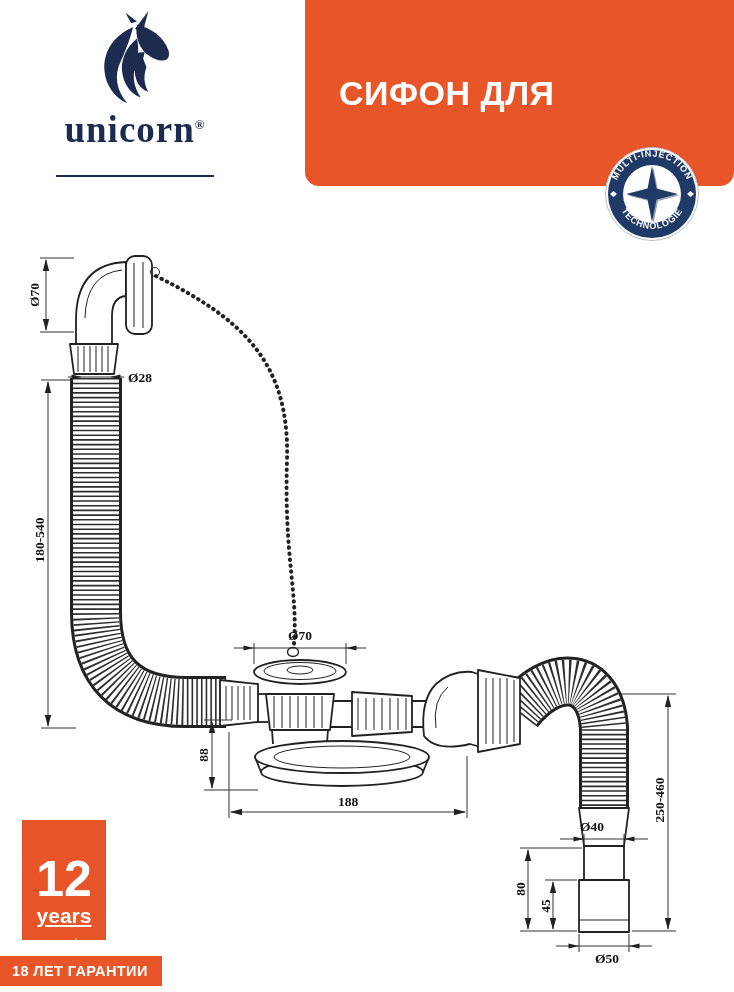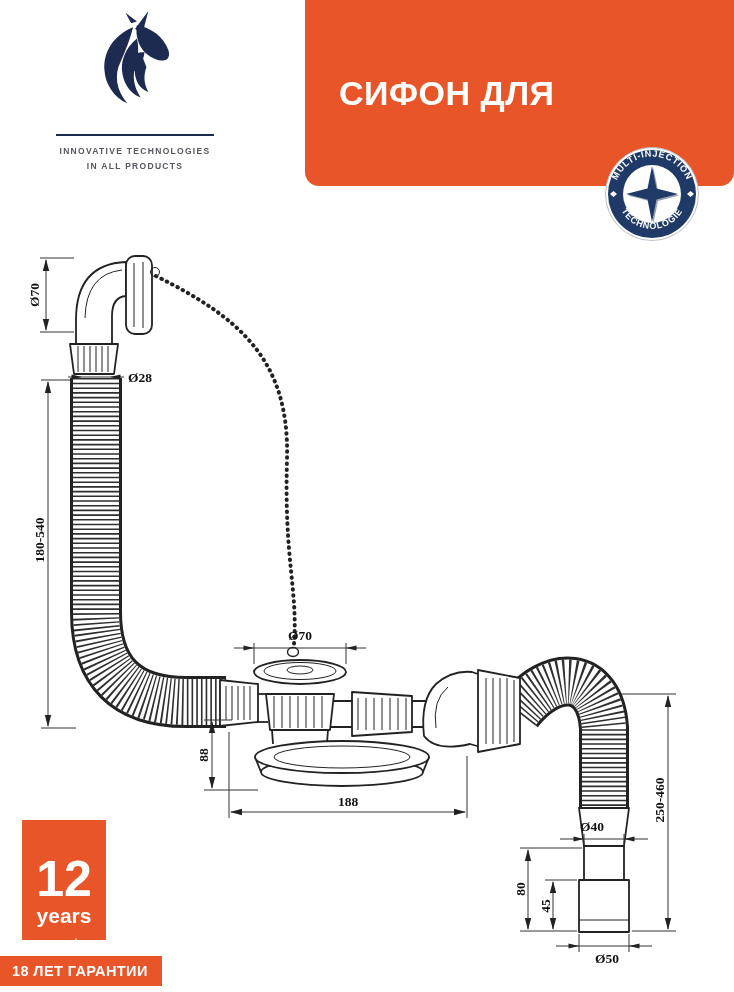--- a/index.html
+++ b/index.html
@@ -34,21 +34,21 @@
   
   .tech-badge{ position:absolute; left:604px; top:146px; }
 
   
   .g-badge{
     position:absolute; left:22px; top:820px; width:84px; height:120px;
     color:#fff; display:flex; flex-direction:column; align-items:center;
     padding-top:8px;
   }
   .g-num{ font-size:50px; font-weight:bold; line-height:.95;margin-top:28px; }
-  .g-years{ font-size:21px; font-weight:bold; line-height:1.15; }
+  .g-years{ font-size:21px; font-weight:bold; line-height:1.15;text-decoration:underline; }
   .g-line{ width:58px; height:1px; background:#fff; margin:5px 0 4px; }
   .g-word{ font-size:10px; letter-spacing:.5px;font-weight:bold; }
   .g-strip{
     position:absolute; left:0; top:956px; width:162px; height:30px;
     color:#fff; font-size:14.5px; font-weight:bold; letter-spacing:.4px;
     display:flex; align-items:center; padding-left:12px;
   }
 
   
   .drawing{ position:absolute; left:0; top:0; }
@@ -228,25 +228,22 @@
     <g fill="#1d2b50">
       <path d="M74 1 L60 20 L68 24 Z"></path>
       <path d="M56 14 L50 3 L62 12 Z"></path>
       <path d="M62 16 C76 18 90 28 95 42 C97 48 95 53 89 53 C82 53 75 49 70 44 C64 38 60 27 62 16 Z"></path>
       <path d="M70 44 C69 54 64 62 56 66 C59 58 58 51 55 46 Z"></path>
       <path d="M58 18 C38 26 26 44 28 64 C29 78 38 92 52 98 C40 84 38 68 45 54 C50 43 55 30 58 18 Z"></path>
       <path d="M62 30 C50 40 44 54 47 68 C49 79 56 88 66 92 C58 80 57 68 61 57 C64 48 64 38 62 30 Z"></path>
       <path d="M66 44 C60 52 58 62 61 72 C63 79 68 84 74 86 C69 77 69 68 72 60 Z"></path>
     </g>
   </svg>
+  <div class="wordmark"><span>unicorn</span><span class="reg">®</span></div>
   <div class="logo-rule"></div>
-  <div class="tagline">
-    <div>INNOVATIVE TECHNOLOGIES</div>
-    <div>IN ALL PRODUCTS</div>
-  </div>
 </div>
 
 <svg class="tech-badge" width="96" height="96" viewBox="0 0 96 96">
   <defs>
     <path id="arcTop" d="M10.5 48 A37.5 37.5 0 0 1 85.5 48"></path>
     <path id="arcBottom" d="M13 48 A35 35 0 0 0 83 48"></path>
   </defs>
   <circle cx="48" cy="48" r="46.5" fill="#fff" stroke="#b9c0cc" stroke-width="1"></circle>
   <circle cx="48" cy="48" r="44" fill="#1f3a66"></circle>
   <circle cx="48" cy="48" r="29" fill="#fff"></circle>

